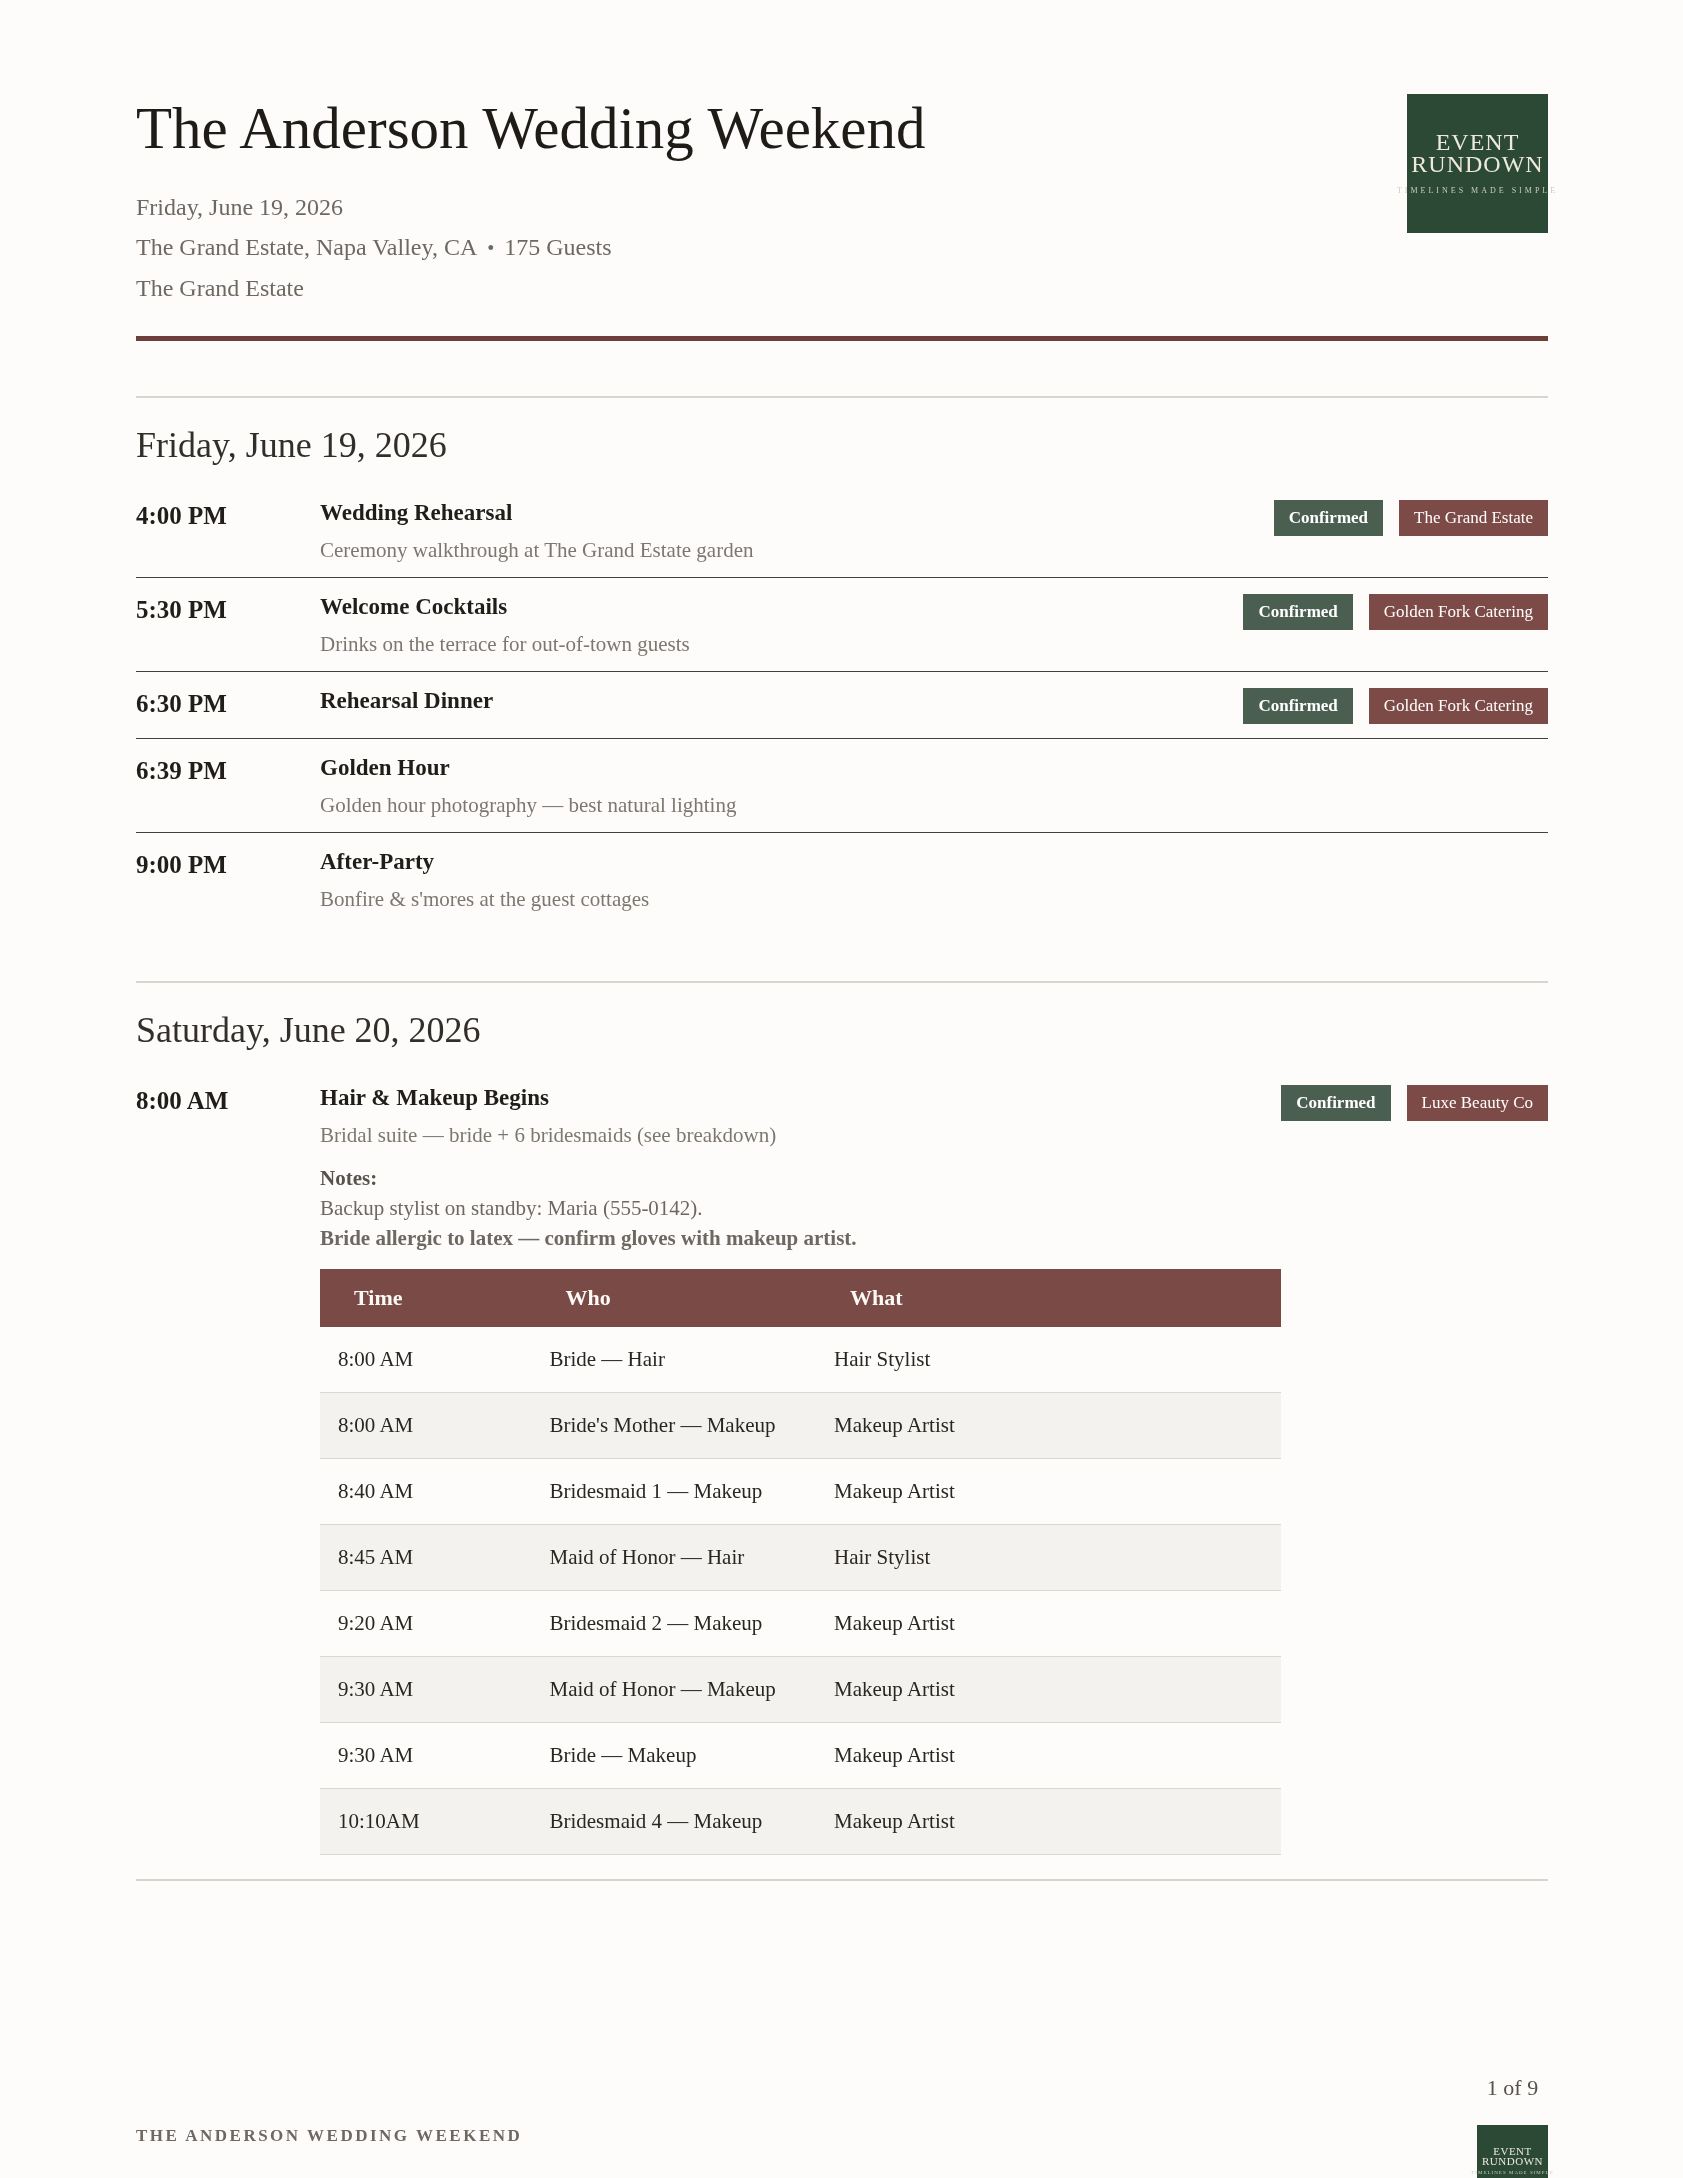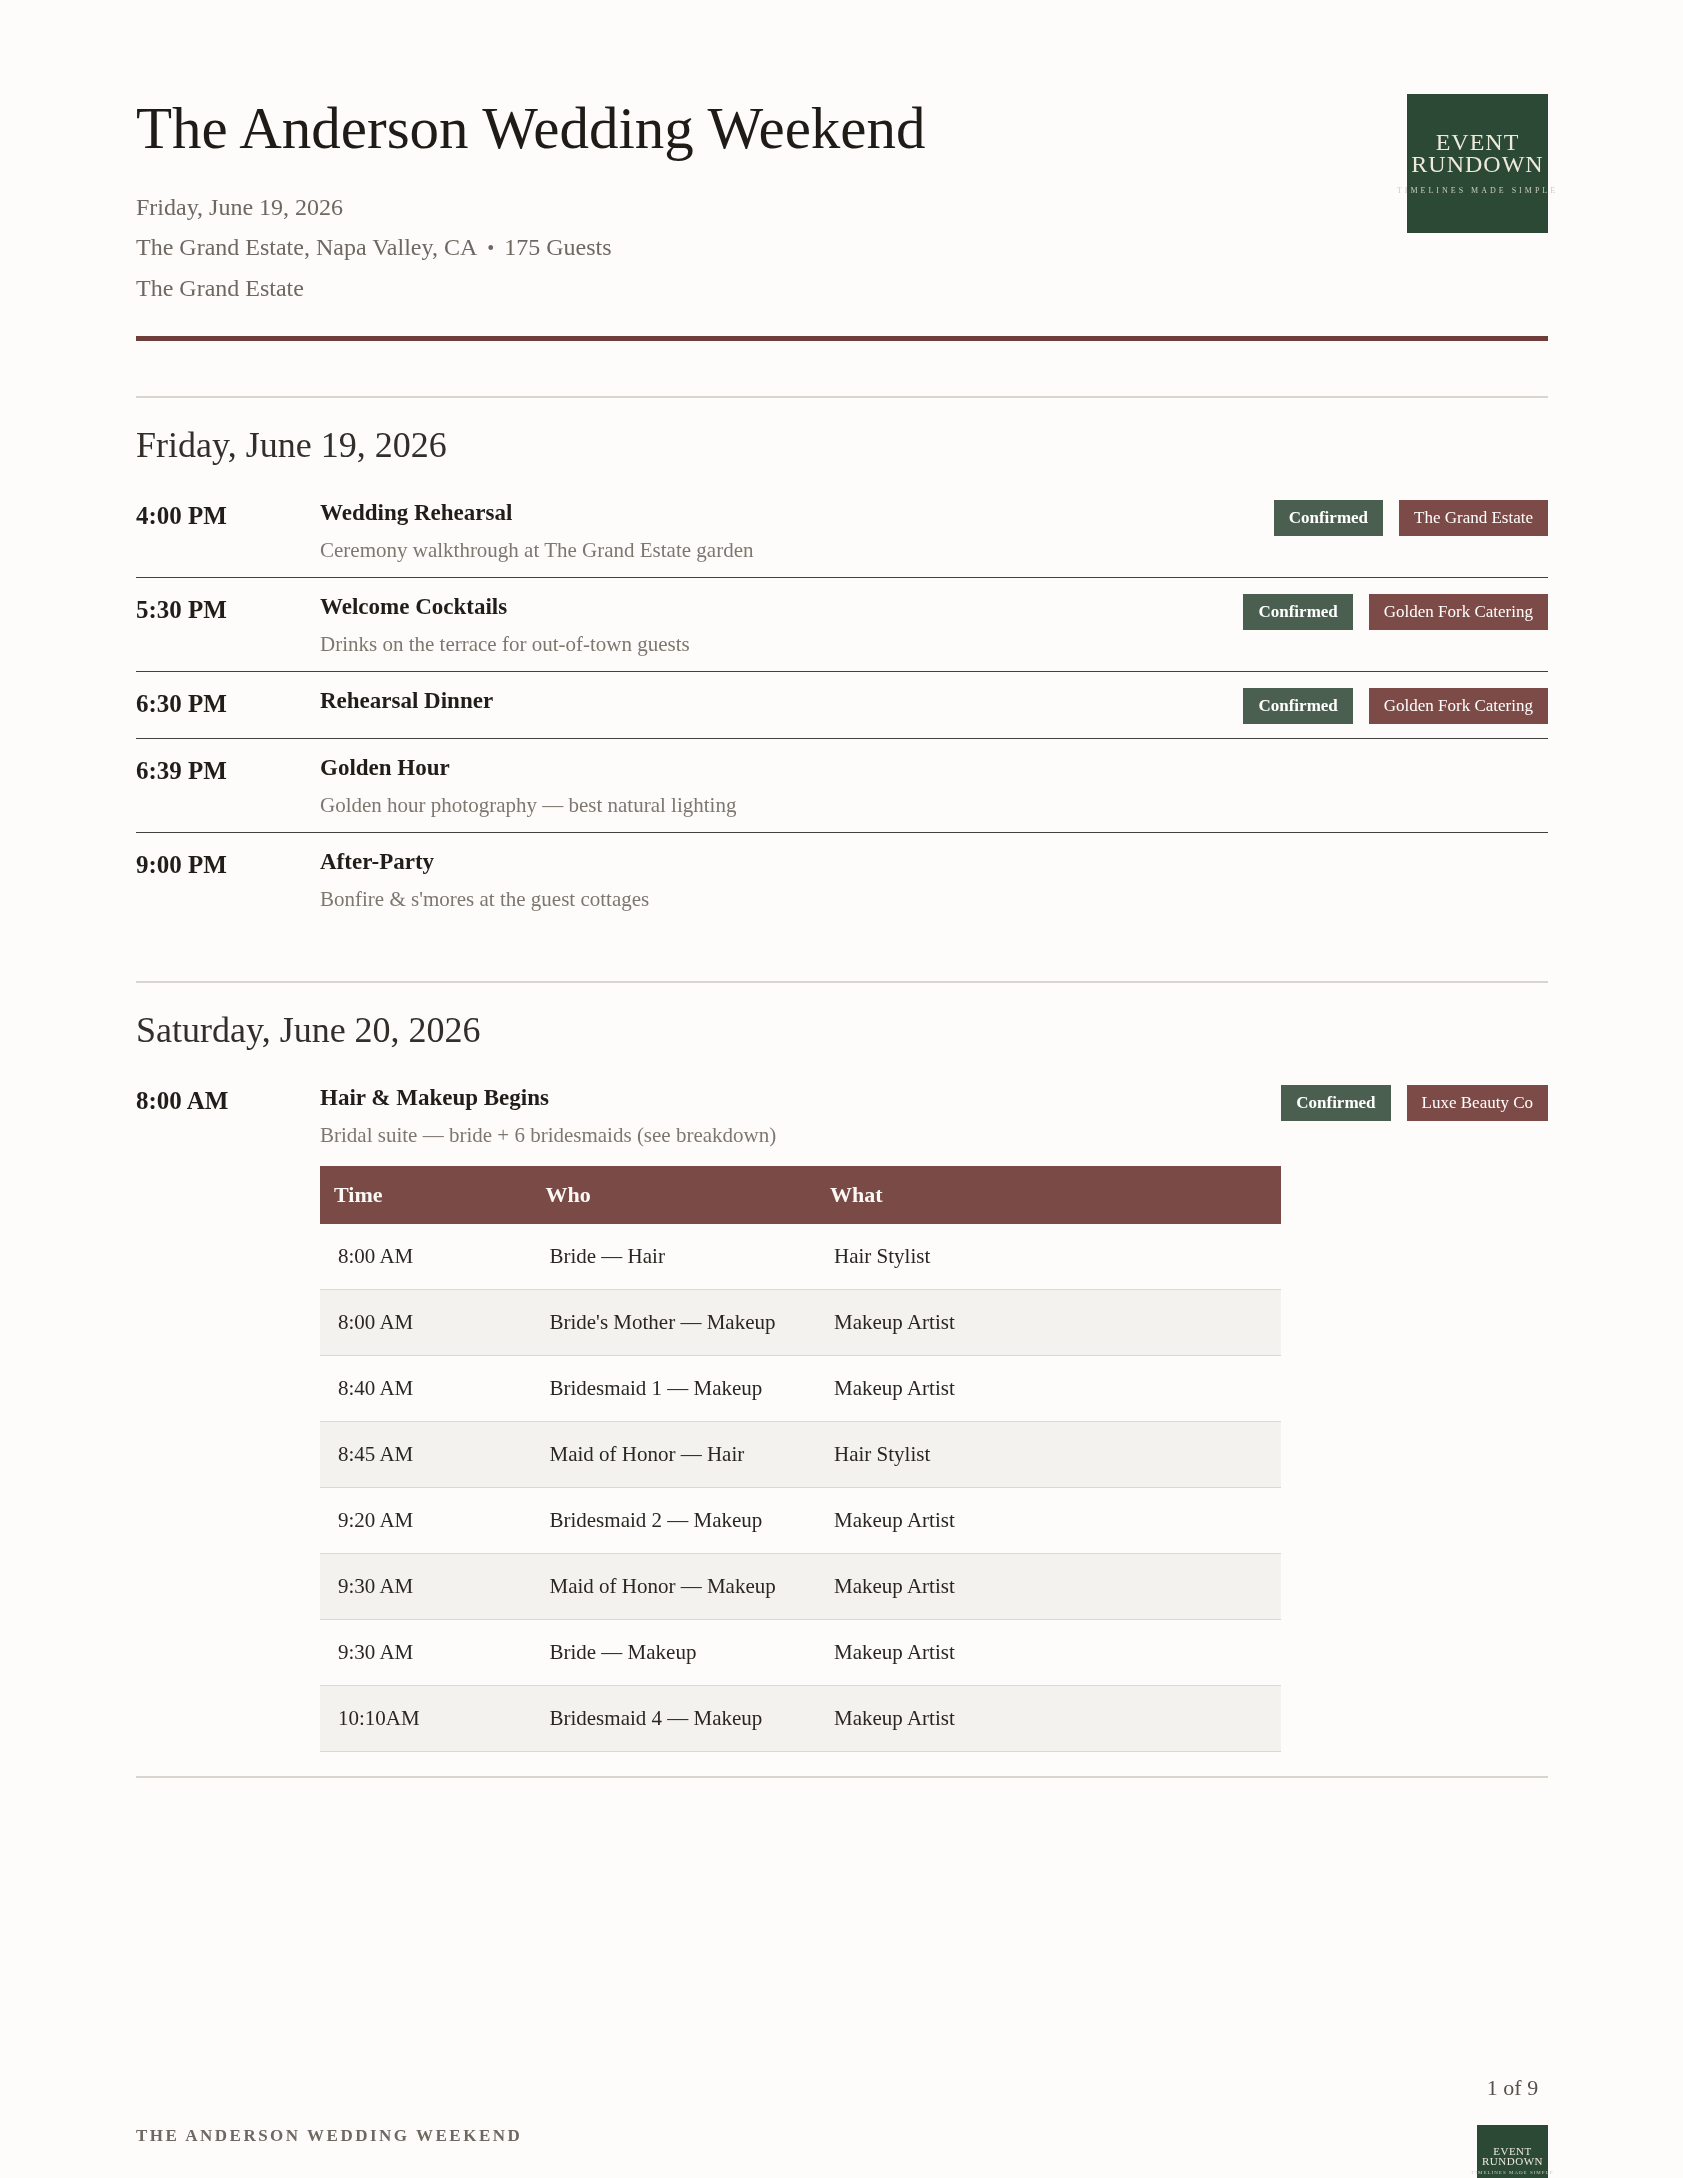--- a/index.html
+++ b/index.html
@@ -94,21 +94,21 @@
     border-collapse: collapse;
     table-layout: fixed;
     margin-top: 18px;
   }
   .hmu-table th {
     background: #7A4A46;
     color: #FBF9F5;
     font-size: 22px;
     font-weight: 700;
     text-align: left;
-    padding: 16px 14px;
+    padding: 16px 34px;
   }
   .hmu-table td {
     font-size: 21px;
     color: #2A2722;
     padding: 20px 18px;
     border-bottom: 1px solid #DCD8D1;
   }
   .hmu-table tbody tr:nth-child(even) { background: #F4F2EE; }
   .col-time { width: 22%; }
   .col-who  { width: 29.6%; }
@@ -217,20 +217,25 @@
           <div class="ev-badges"></div>
         </div>
       </section>
       <section class="day-section">
         <h2 class="day-heading">Saturday, June 20, 2026</h2>
         <div class="event-row last">
           <div class="ev-time">8:00 AM</div>
           <div class="ev-main">
             <h3 class="ev-title">Hair &amp; Makeup Begins</h3>
             <div class="ev-desc">Bridal suite — bride + 6 bridesmaids (see breakdown)</div>
+            <div class="notes">
+              <div class="notes-label">Notes:</div>
+              <div class="note-line">Backup stylist on standby: Maria (555-0142).</div>
+              <div class="note-line bold">Bride allergic to latex — confirm gloves with makeup artist.</div>
+            </div>
             <table class="hmu-table">
               <colgroup>
                 <col class="col-time">
                 <col class="col-who">
                 <col class="col-what">
               </colgroup>
               <thead>
                 <tr>
                   <th>Time</th>
                   <th>Who</th>

